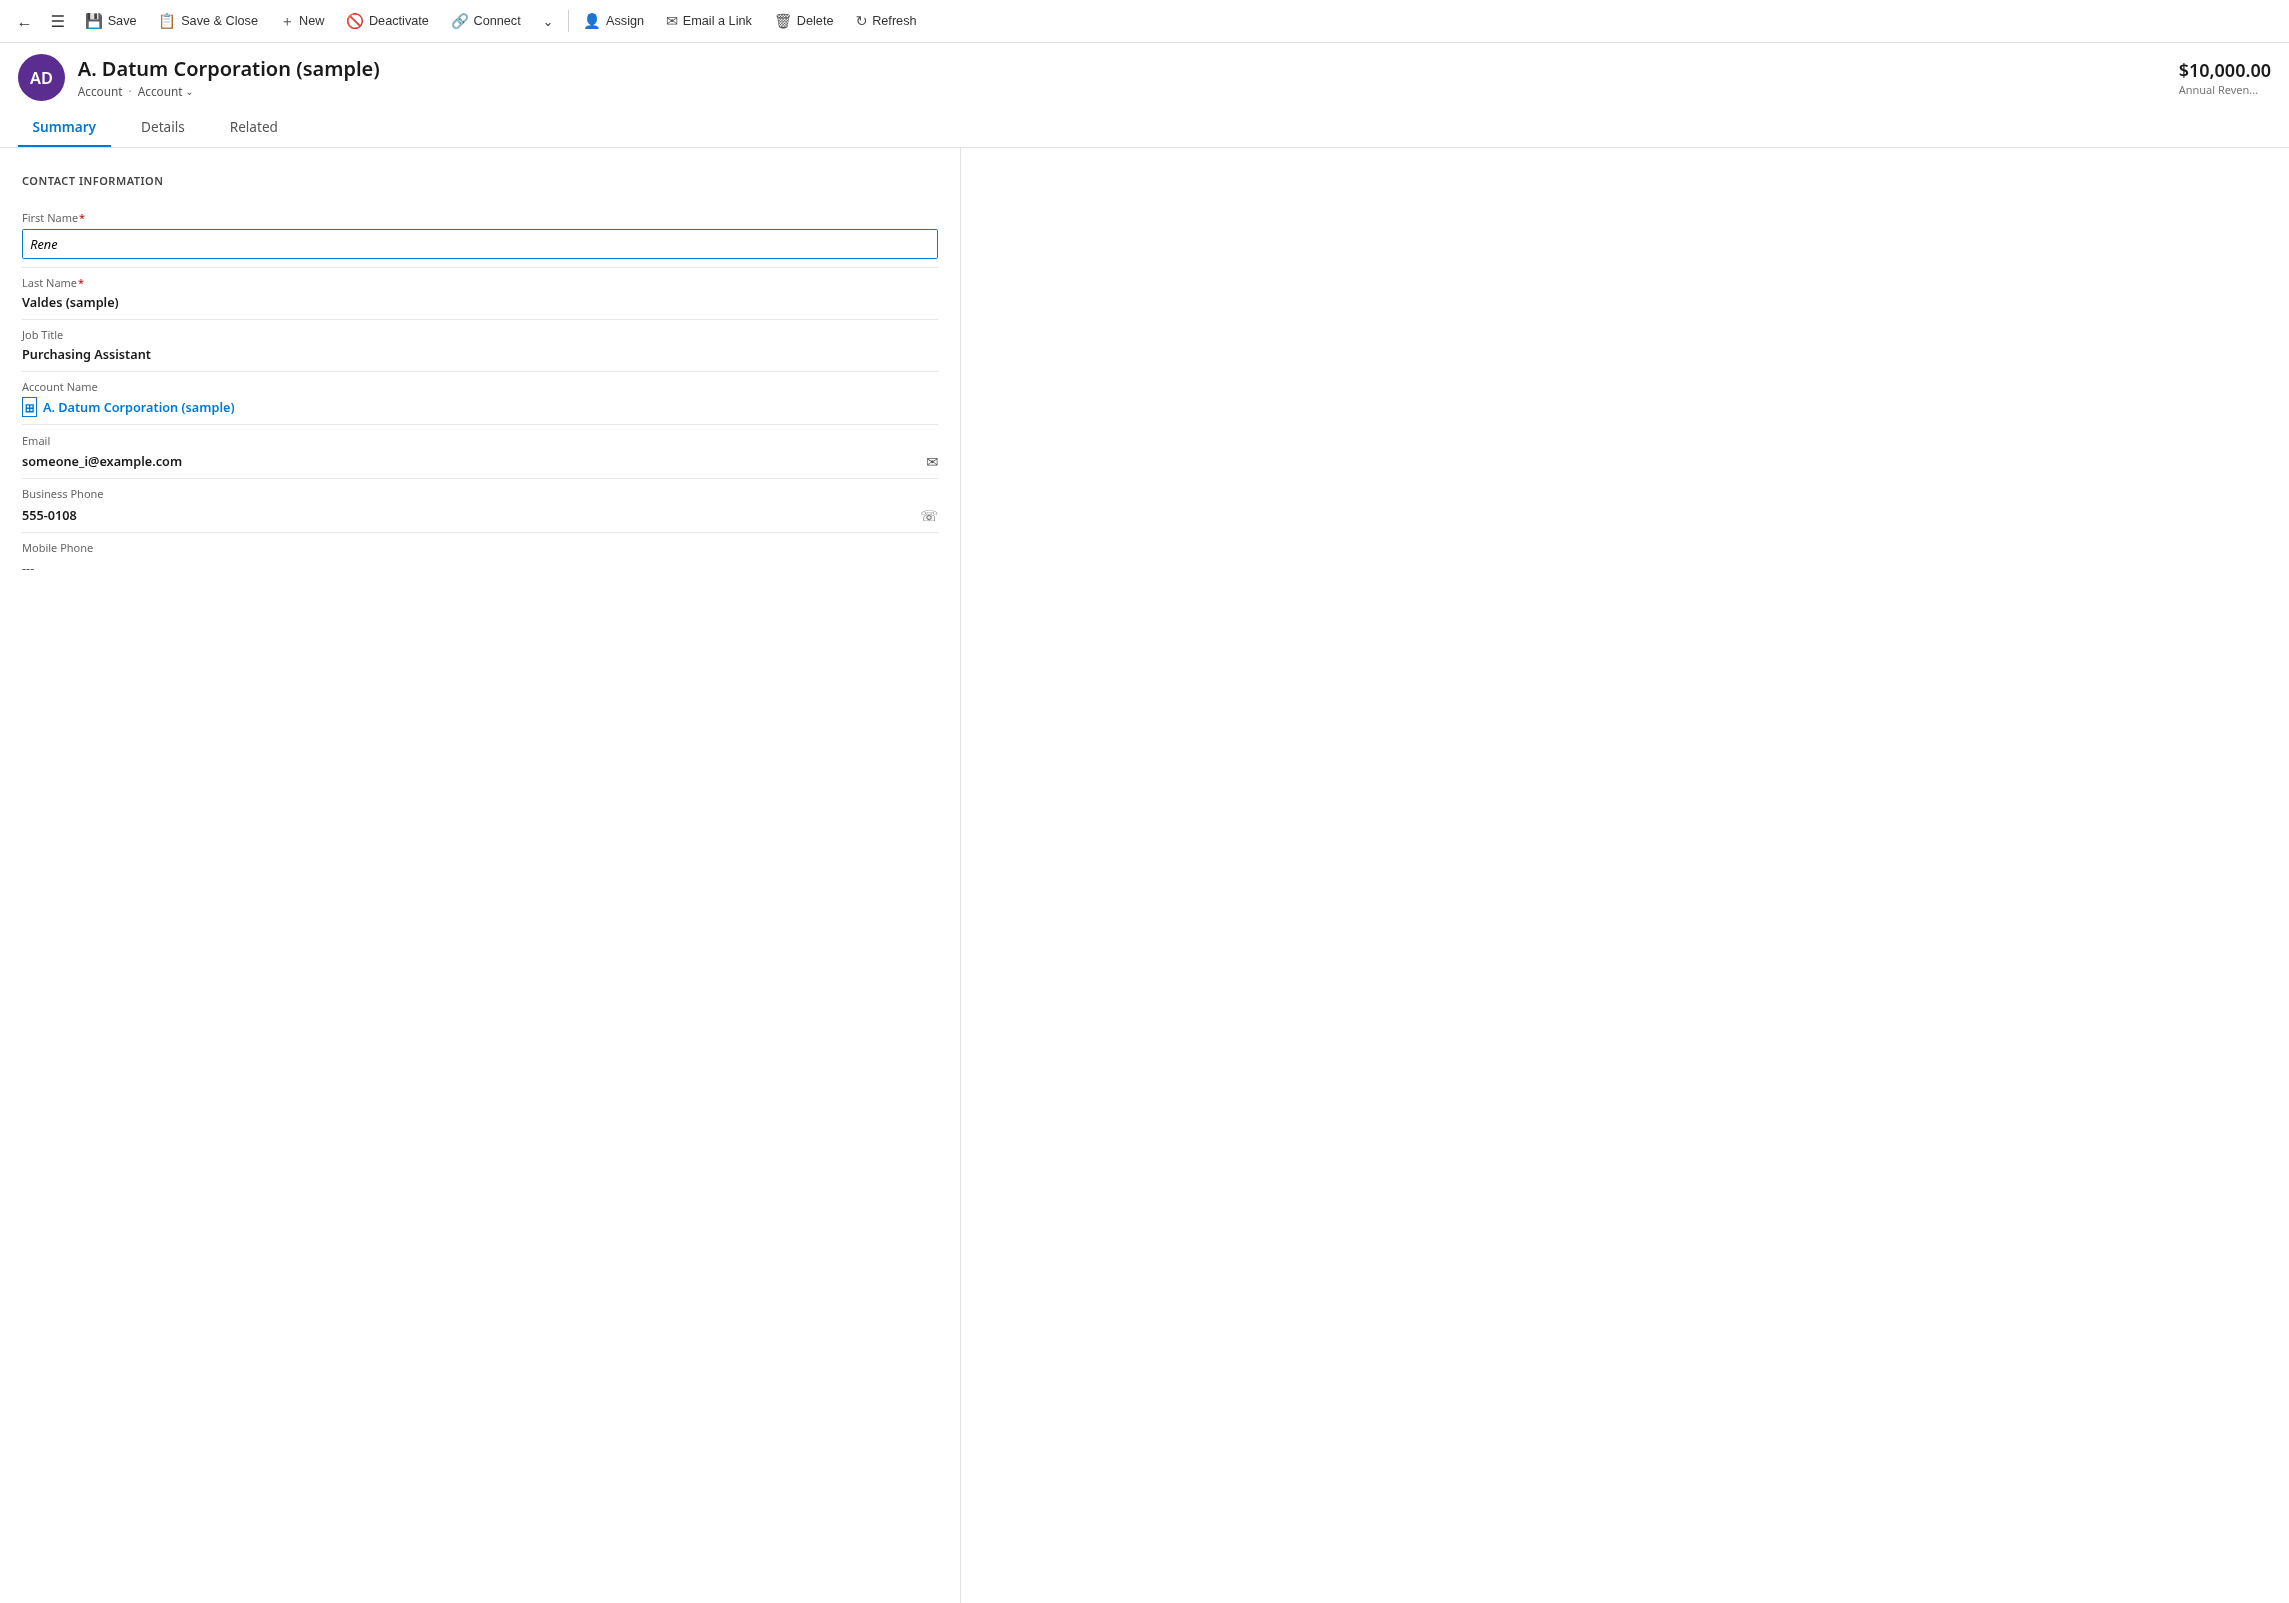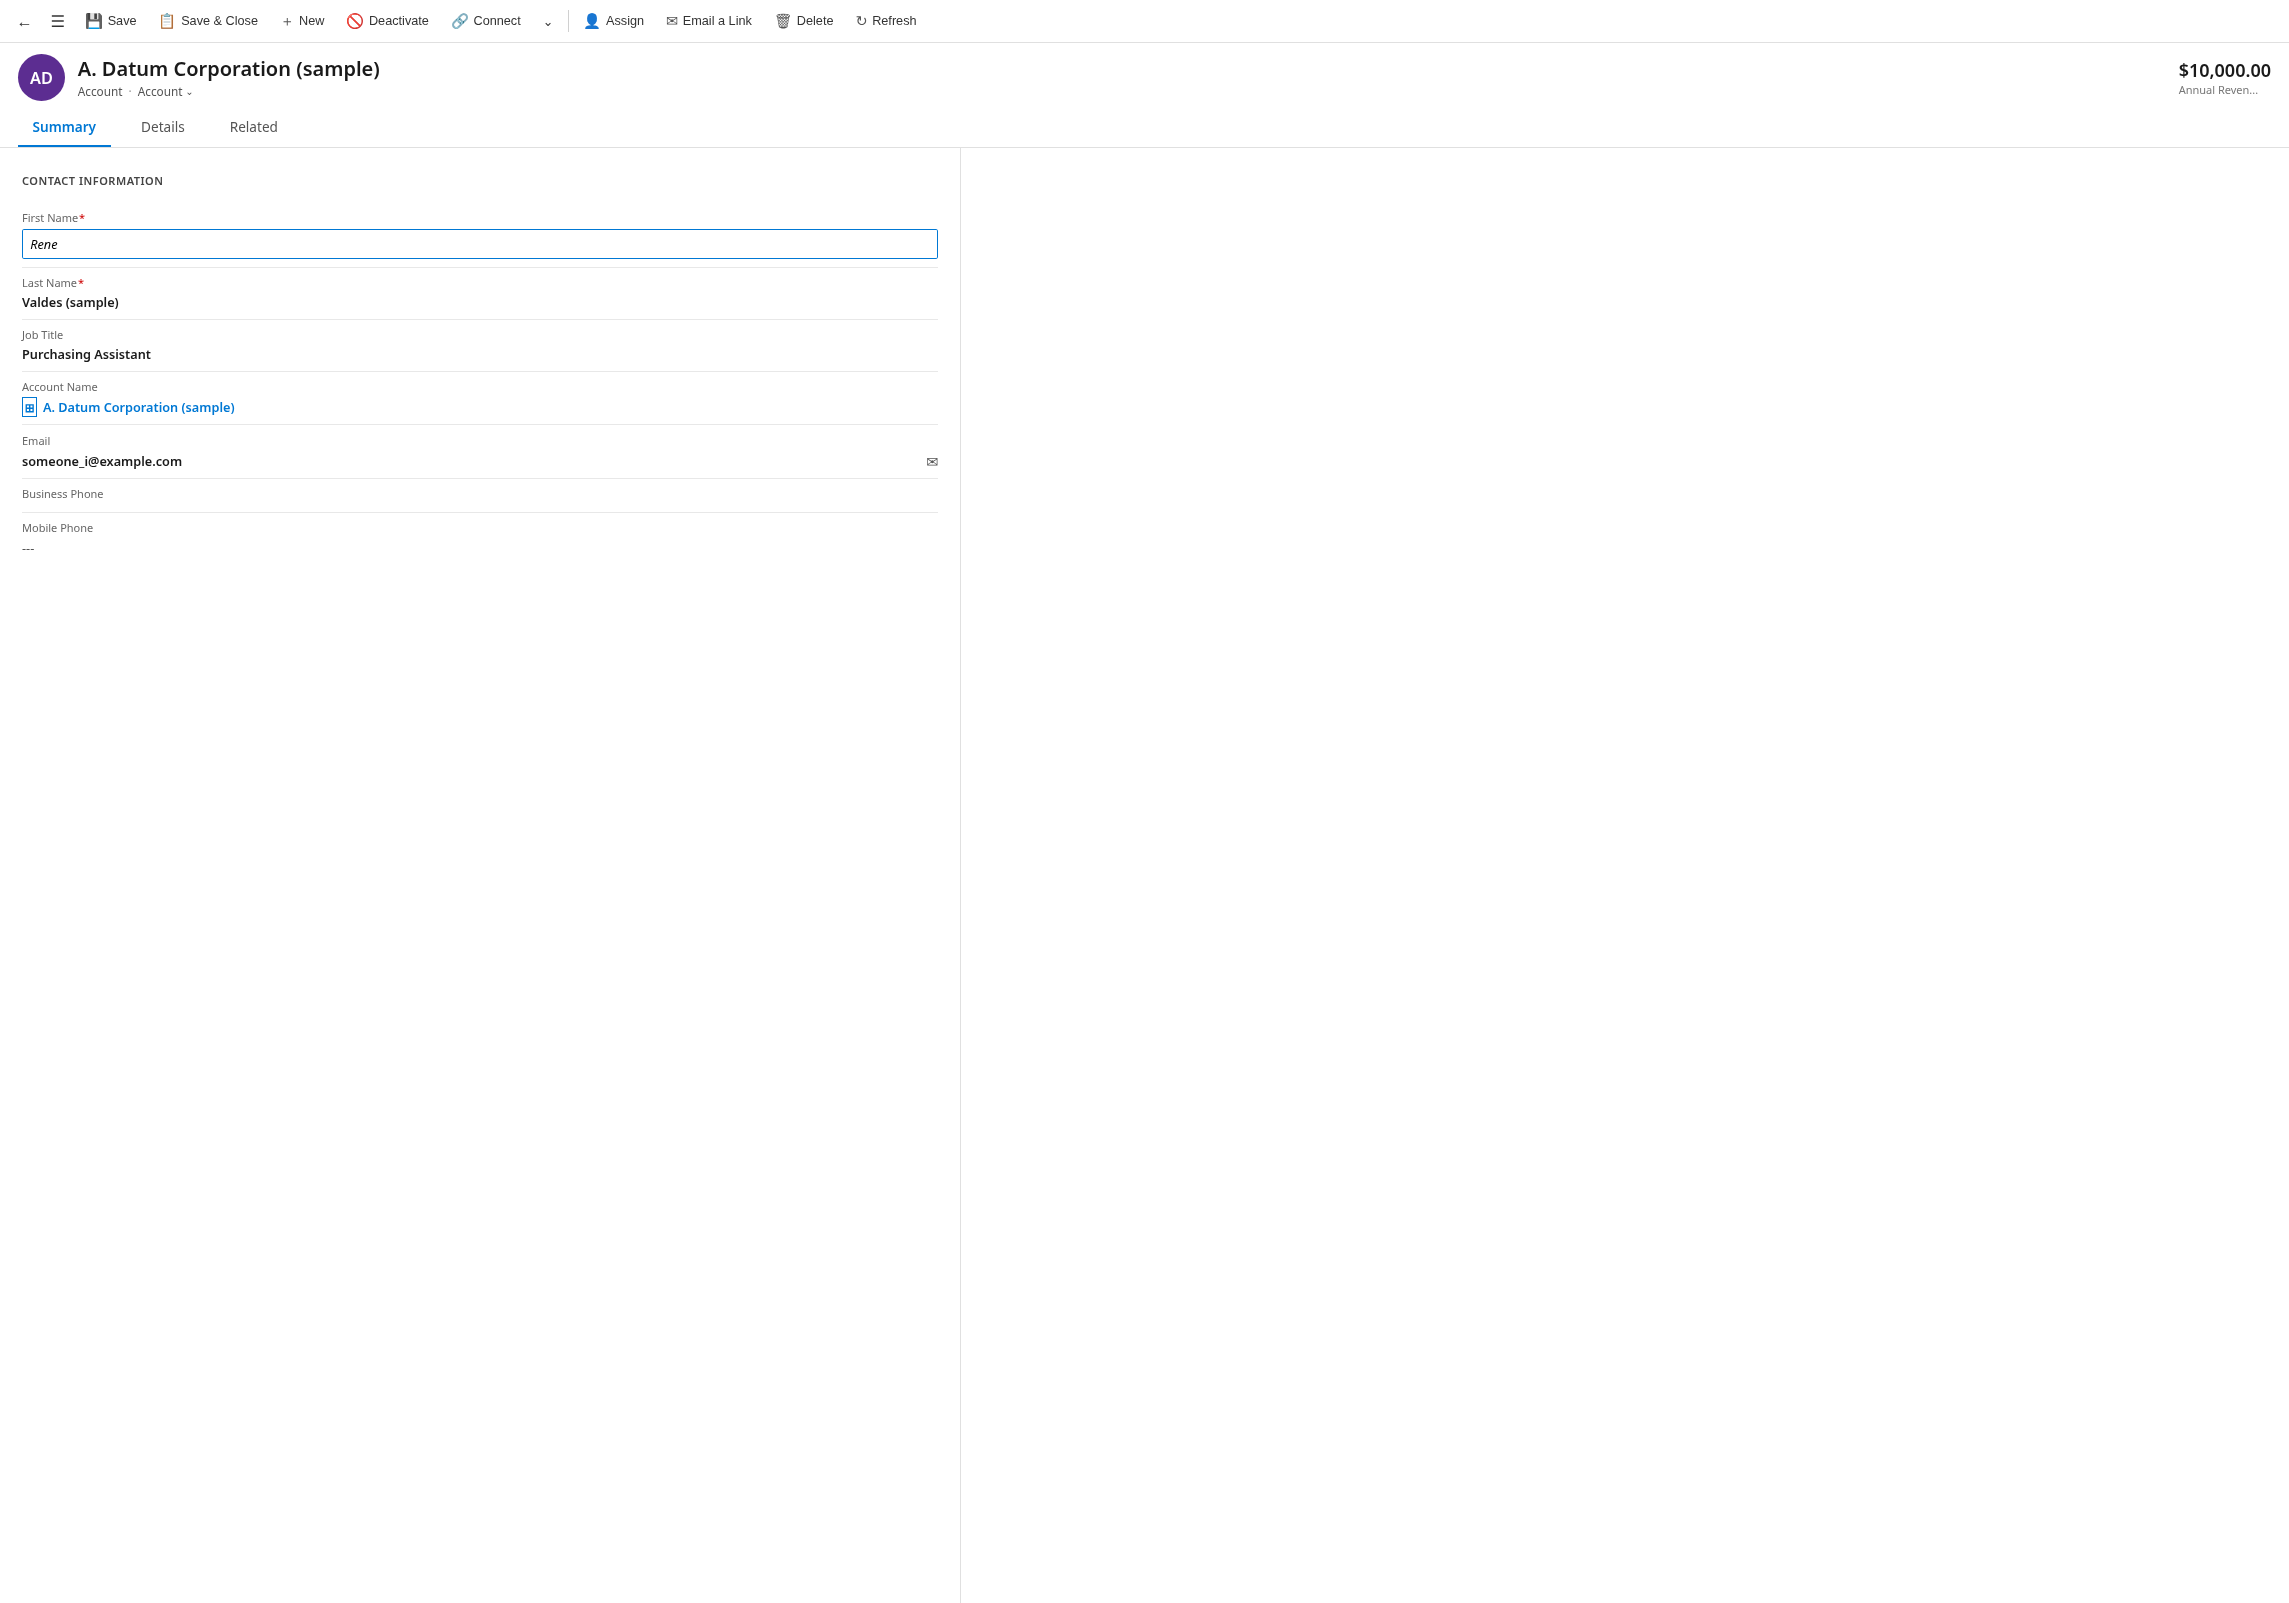--- a/index.html
+++ b/index.html
@@ -348,20 +348,24 @@
       <div class="field-item">
         <div class="field-label">Email</div>
         <div class="field-with-icon">
           <div class="field-value">someone_i@example.com</div>
           <span class="field-icon" title="Send email">✉</span>
         </div>
       </div>
 
       <div class="field-item">
         <div class="field-label">Business Phone</div>
+        <div class="field-with-icon">
+          <div class="field-value">555-0108</div>
+          <span class="field-icon" title="Call">☏</span>
+        </div>
       </div>
 
       <div class="field-item">
         <div class="field-label">Mobile Phone</div>
         <div class="field-empty">---</div>
       </div>
 
     </div>
   </div>
 

